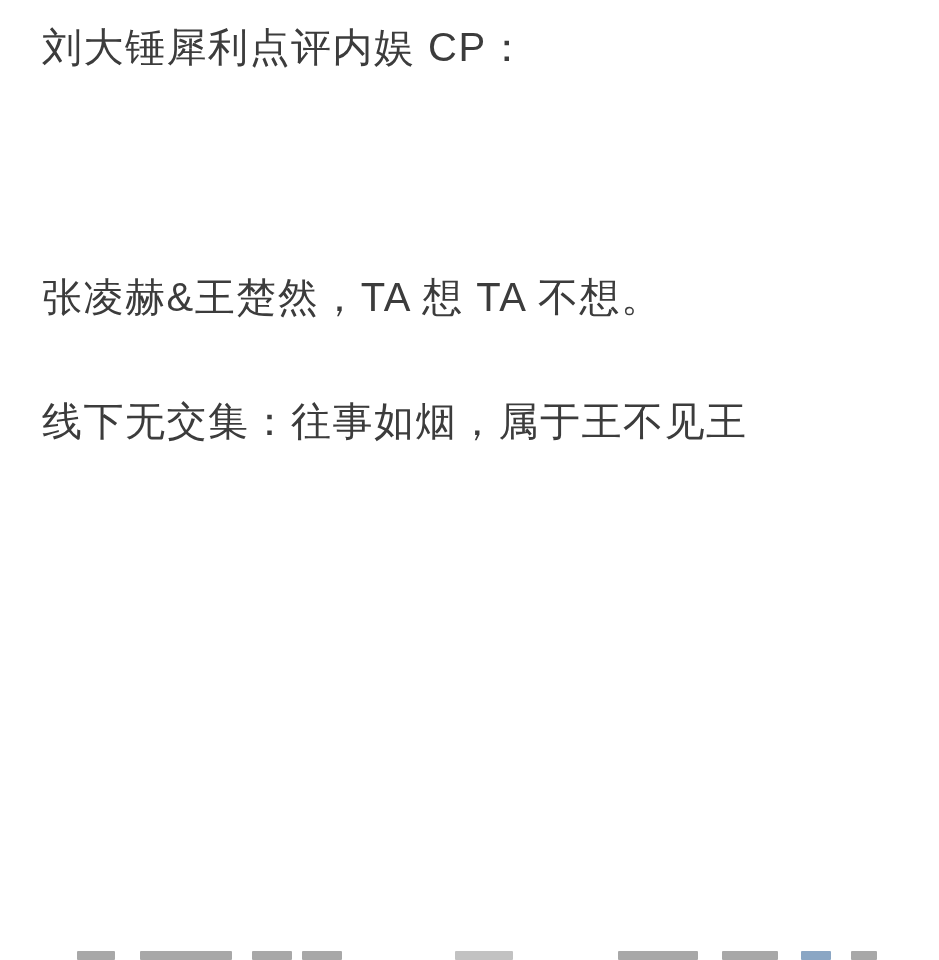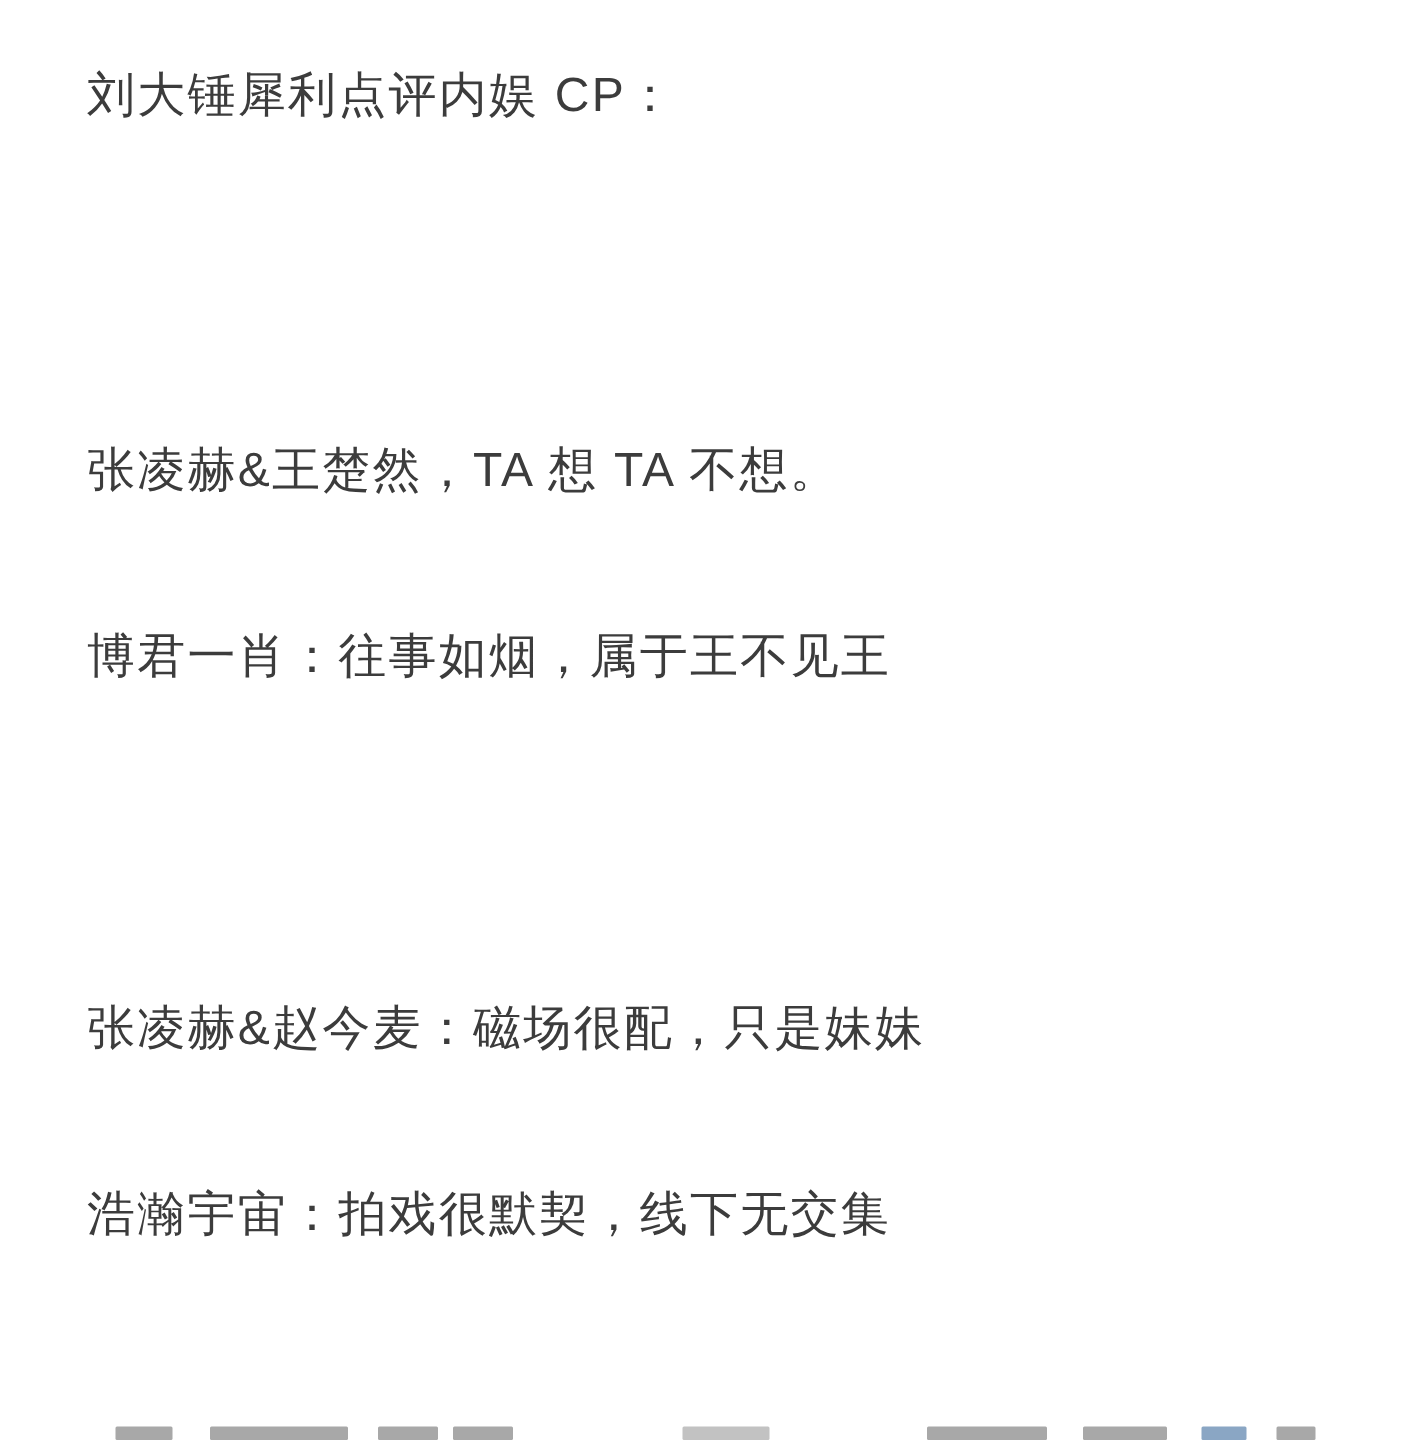--- a/index.html
+++ b/index.html
@@ -18,22 +18,22 @@
     position: absolute;
     left: 0; top: 0;
     width: 939px;
     height: 960px;
     background: #ffffff;
     overflow: hidden;
   }
   .line {
     position: absolute;
     left: 42px;
-    margin: 16px;
-    font-size: 32px;
+    margin: 0;
+    font-size: 40px;
     line-height: 46px;
     letter-spacing: 1.5px;
     color: #3c3c3c;
     white-space: nowrap;
     font-weight: 400;
   }
   .line-1 { top: 24px; }
   .line-2 { top: 150px; }
   .line-3 { top: 274px; }
   .line-4 { top: 398px; }
@@ -72,31 +72,25 @@
   <p class="line line-1">
     <span>刘大锤犀利点评内娱 CP：</span>
   </p>
 
 
   <p class="line line-3">
     <span>张凌赫&amp;王楚然，TA 想 TA 不想。</span>
   </p>
 
   <p class="line line-4">
-    <span>博君一肖：往事如烟，属于王不见王</span>
+    <span>线下无交集：往事如烟，属于王不见王</span>
   </p>
 
 
-  <p class="line line-6">
-    <span>张凌赫&amp;赵今麦：磁场很配，只是妹妹</span>
-  </p>
 
-  <p class="line line-7">
-    <span>浩瀚宇宙：拍戏很默契，线下无交集</span>
-  </p>
 
 
   <div class="clip-frag f1"></div>
   <div class="clip-frag f2"></div>
   <div class="clip-frag f3"></div>
   <div class="clip-frag f4"></div>
   <div class="clip-frag f5"></div>
   <div class="clip-frag f6"></div>
   <div class="clip-frag f7"></div>
   <div class="clip-frag f8"></div>

